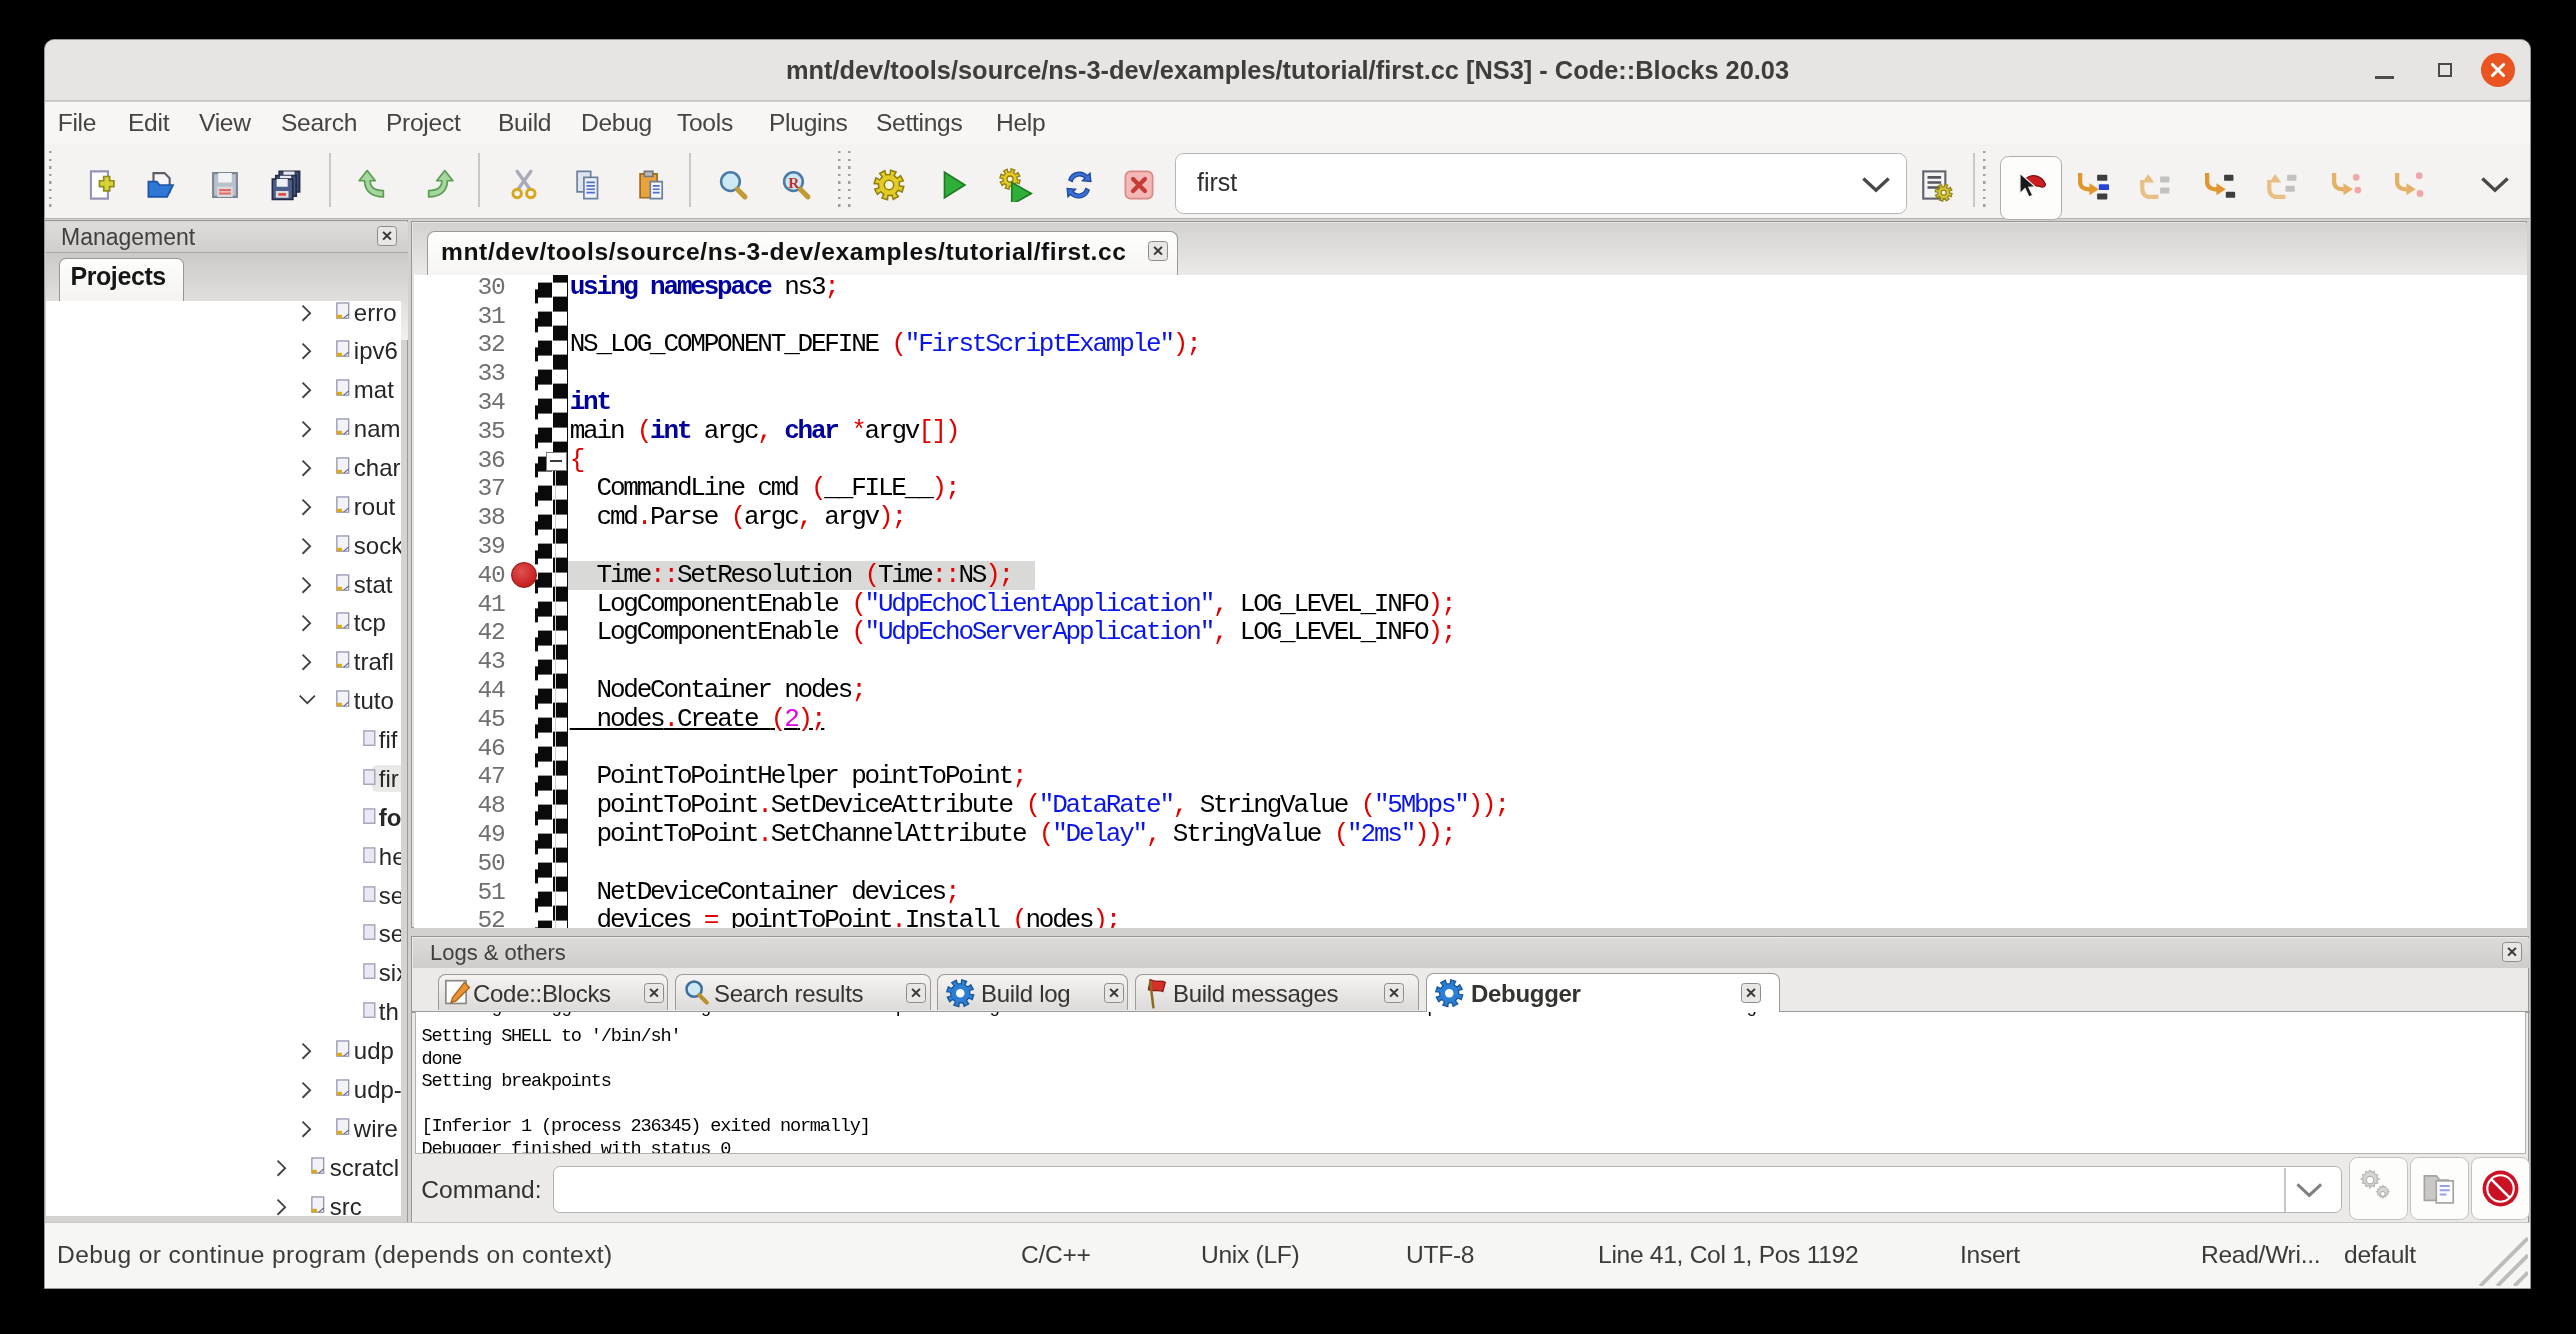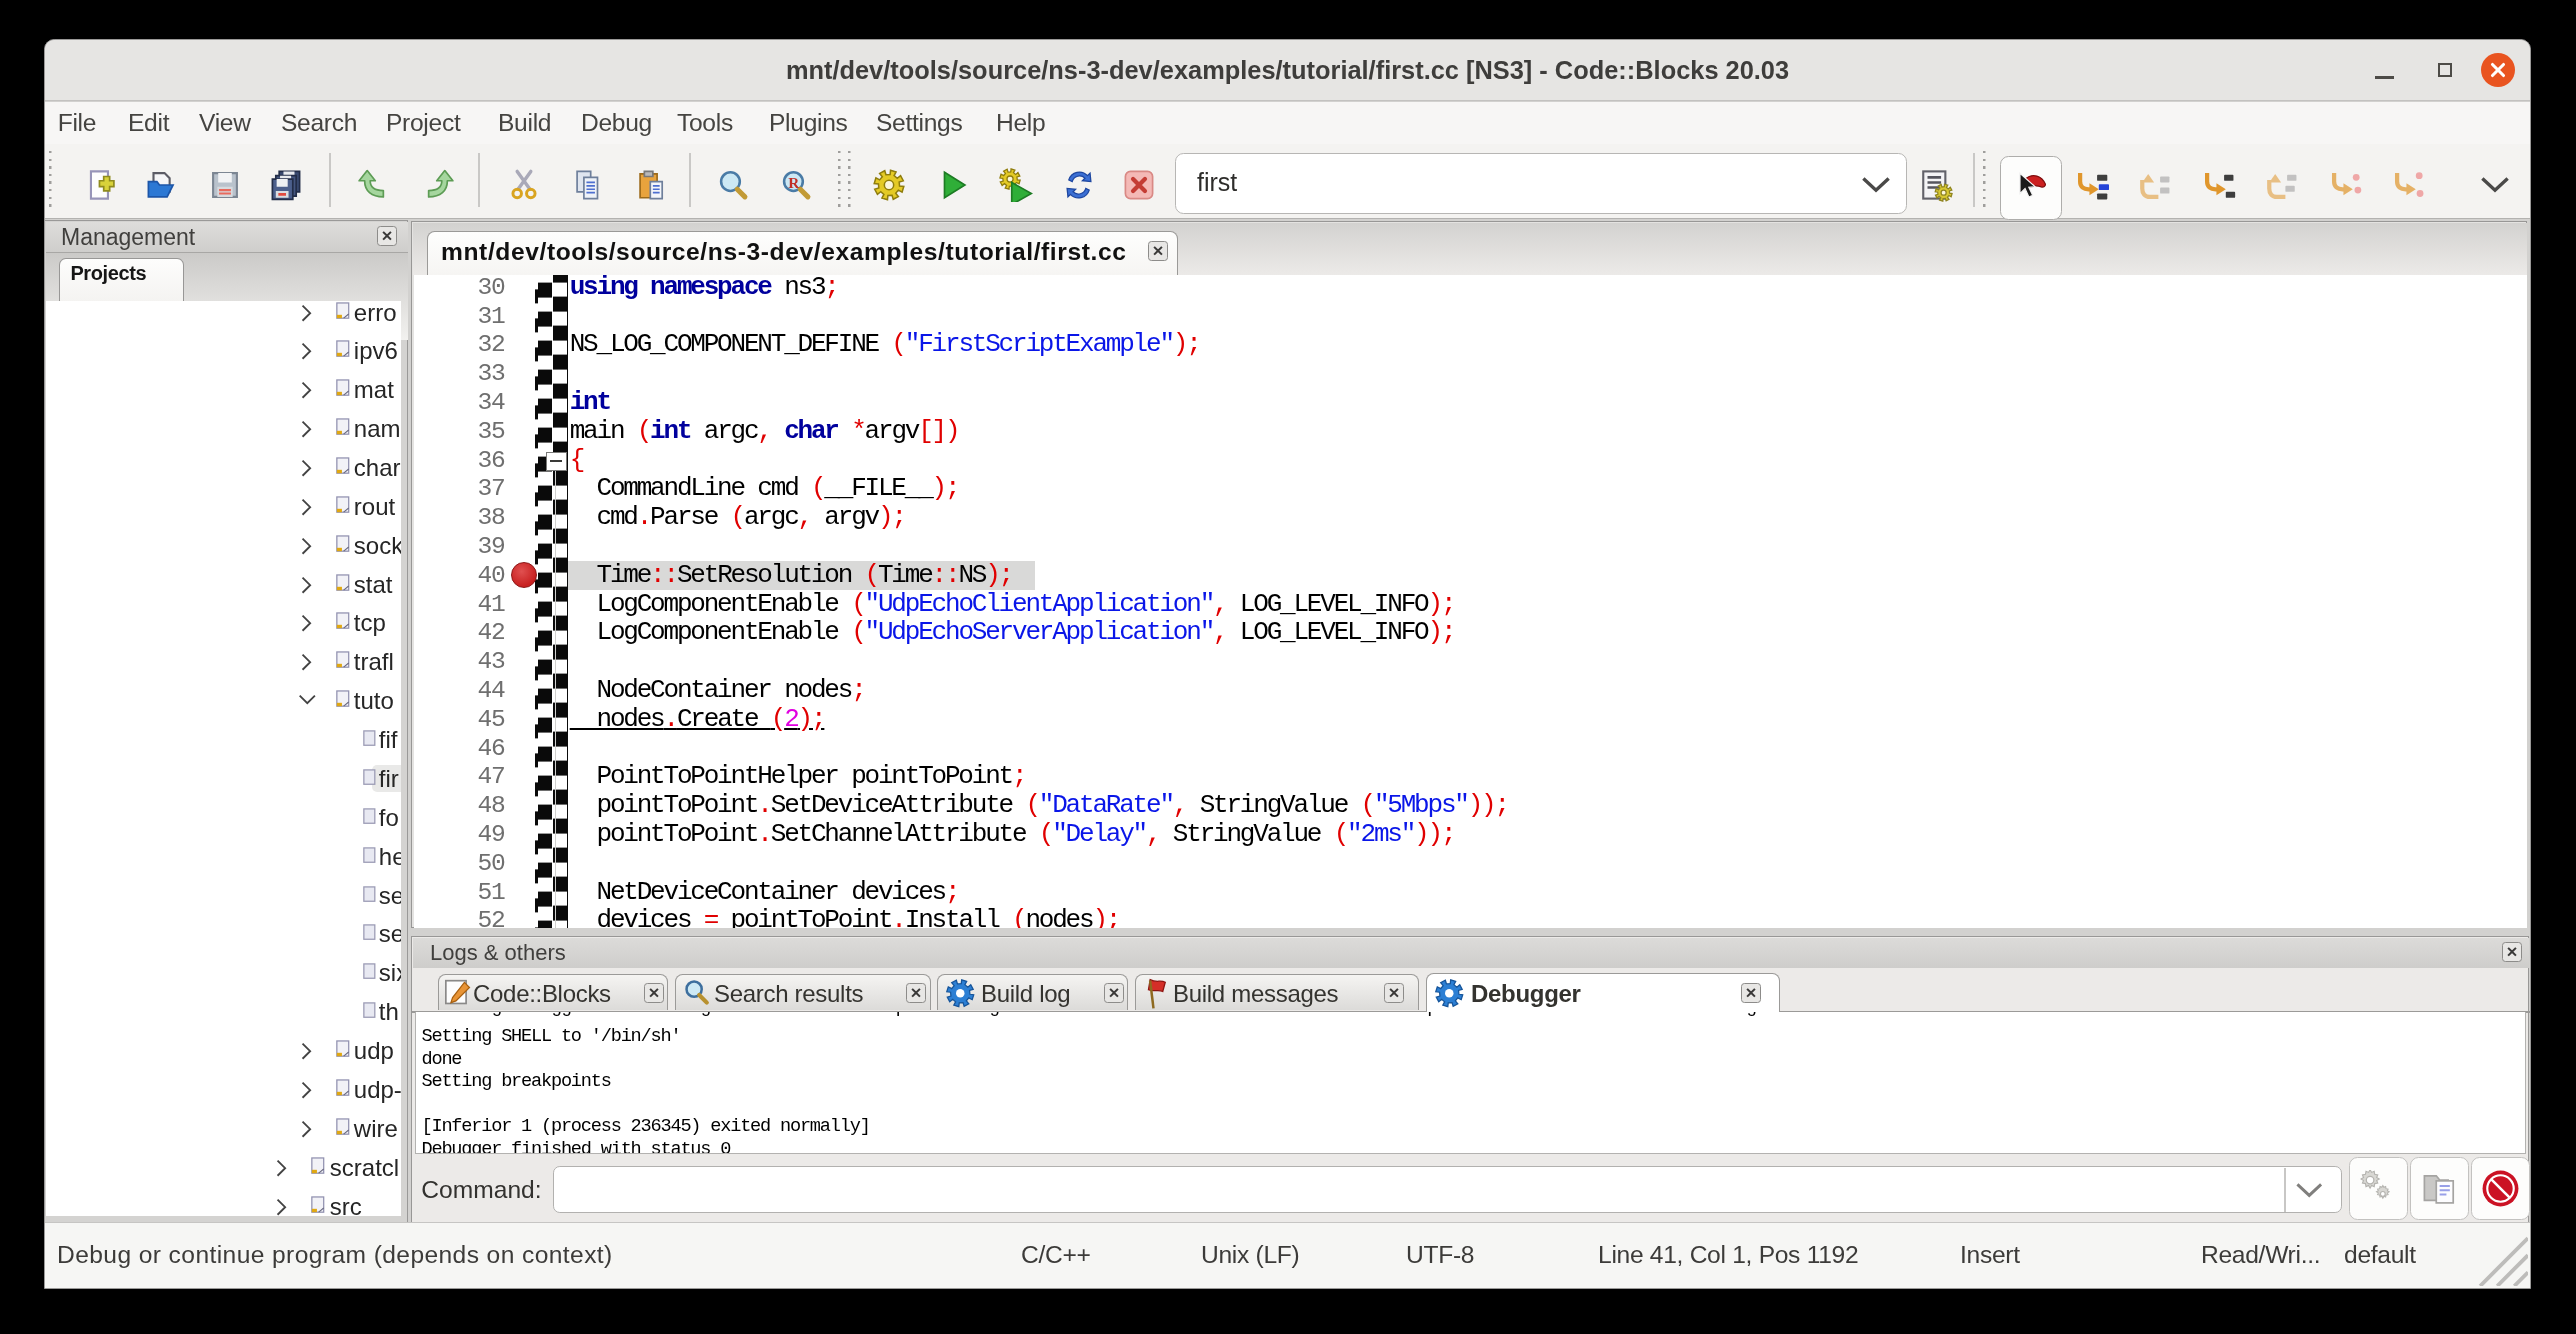--- a/index.html
+++ b/index.html
@@ -226,21 +226,21 @@
         <path d="M4 4 L19 18 L34 4" stroke="#4a4948" stroke-width="4" fill="none"></path>
       </svg>
   </div>
   <div id="mgmt" style="position:absolute;left:0;top:180px;width:363px;height:1004px;background:#d4d3d1;border-top:0.8px solid #9a9998;border-right:0.8px solid #9a9998;">
     <div id="mgmt-cap" style="left:0.8px;top:0.8px;width:362px;height:30.5px;">
       <div style="position:absolute;left:15.2px;top:0;height:30.5px;line-height:30.5px;font-size:23px;color:#403f3d;">Management</div>
       <div class="closebox" style="left:331px;top:4.2px;"></div>
     </div>
     <div style="position:absolute;left:0.8px;top:31px;width:362px;height:88px;background:linear-gradient(#cbcac8,#f2f1ef);border-top:0.8px solid #a8a7a5;"></div>
     <div style="position:absolute;left:13.5px;top:37px;width:125px;height:44px;background:linear-gradient(#fdfdfc,#f4f3f1);border:1.7px solid #989796;border-bottom:none;border-radius:6.8px 6.8px 0 0;"></div>
-    <div style="position:absolute;left:25.4px;top:41px;font-size:20px;font-weight:bold;color:#161616;letter-spacing:-0.4px;">Projects</div>
+    <div style="position:absolute;left:25.4px;top:41px;font-size:25px;font-weight:bold;color:#161616;letter-spacing:-0.4px;">Projects</div>
     <div id="tree" style="left:0.8px;top:80px;width:355px;height:915px;">
       <div style="position:absolute;left:326px;top:464px;width:34px;height:27px;background:#e9e9e8;border-radius:5.1px 0 0 5.1px;"></div>
       <div class="trow" style="left:0;top:-8.5px;width:355px;">
       <svg class="abs" style="left:254px;top:10.2px;" width="12.7" height="20.3" viewBox="0 0 15 24">
             <path d="M3 3 L12 12 L3 21" stroke="#434343" stroke-width="2.2" fill="none"></path>
           </svg>
       <svg class="abs" style="left:290px;top:9.3px;" width="14.4" height="18" viewBox="0 0 17 21">
             <rect x="1" y="1" width="14" height="18" fill="#f2f2f7" stroke="#9292b0" stroke-width="1.5"></rect>
             <rect x="1" y="15" width="6" height="4" fill="#e0a812"></rect>
             <path d="M9 19 l6 -5" stroke="#6a6a80" stroke-width="1.3"></path>
@@ -362,21 +362,21 @@
             <rect x="1" y="1" width="13" height="17" fill="#e8e9f2" stroke="#9a9ab4" stroke-width="1.5"></rect>
           </svg>
       <div style="position:absolute;left:333px;top:0;">fif</div>
       </div>
       <div class="trow" style="left:0;top:458px;width:355px;">
       <svg class="abs" style="left:317px;top:10.2px;" width="13.5" height="17" viewBox="0 0 16 20">
             <rect x="1" y="1" width="13" height="17" fill="#e8e9f2" stroke="#9a9ab4" stroke-width="1.5"></rect>
           </svg>
       <div style="position:absolute;left:333px;top:0;">fir</div>
       </div>
-      <div class="trow" style="left:0;top:497px;width:355px;">
+      <div class="trow" style="left:0;top:497px;width:355px;font-weight:bold;">
       <svg class="abs" style="left:317px;top:10.2px;" width="13.5" height="17" viewBox="0 0 16 20">
             <rect x="1" y="1" width="13" height="17" fill="#e8e9f2" stroke="#9a9ab4" stroke-width="1.5"></rect>
           </svg>
       <div style="position:absolute;left:333px;top:0;">fo</div>
       </div>
       <div class="trow" style="left:0;top:536px;width:355px;">
       <svg class="abs" style="left:317px;top:10.2px;" width="13.5" height="17" viewBox="0 0 16 20">
             <rect x="1" y="1" width="13" height="17" fill="#e8e9f2" stroke="#9a9ab4" stroke-width="1.5"></rect>
           </svg>
       <div style="position:absolute;left:333px;top:0;">he</div>

